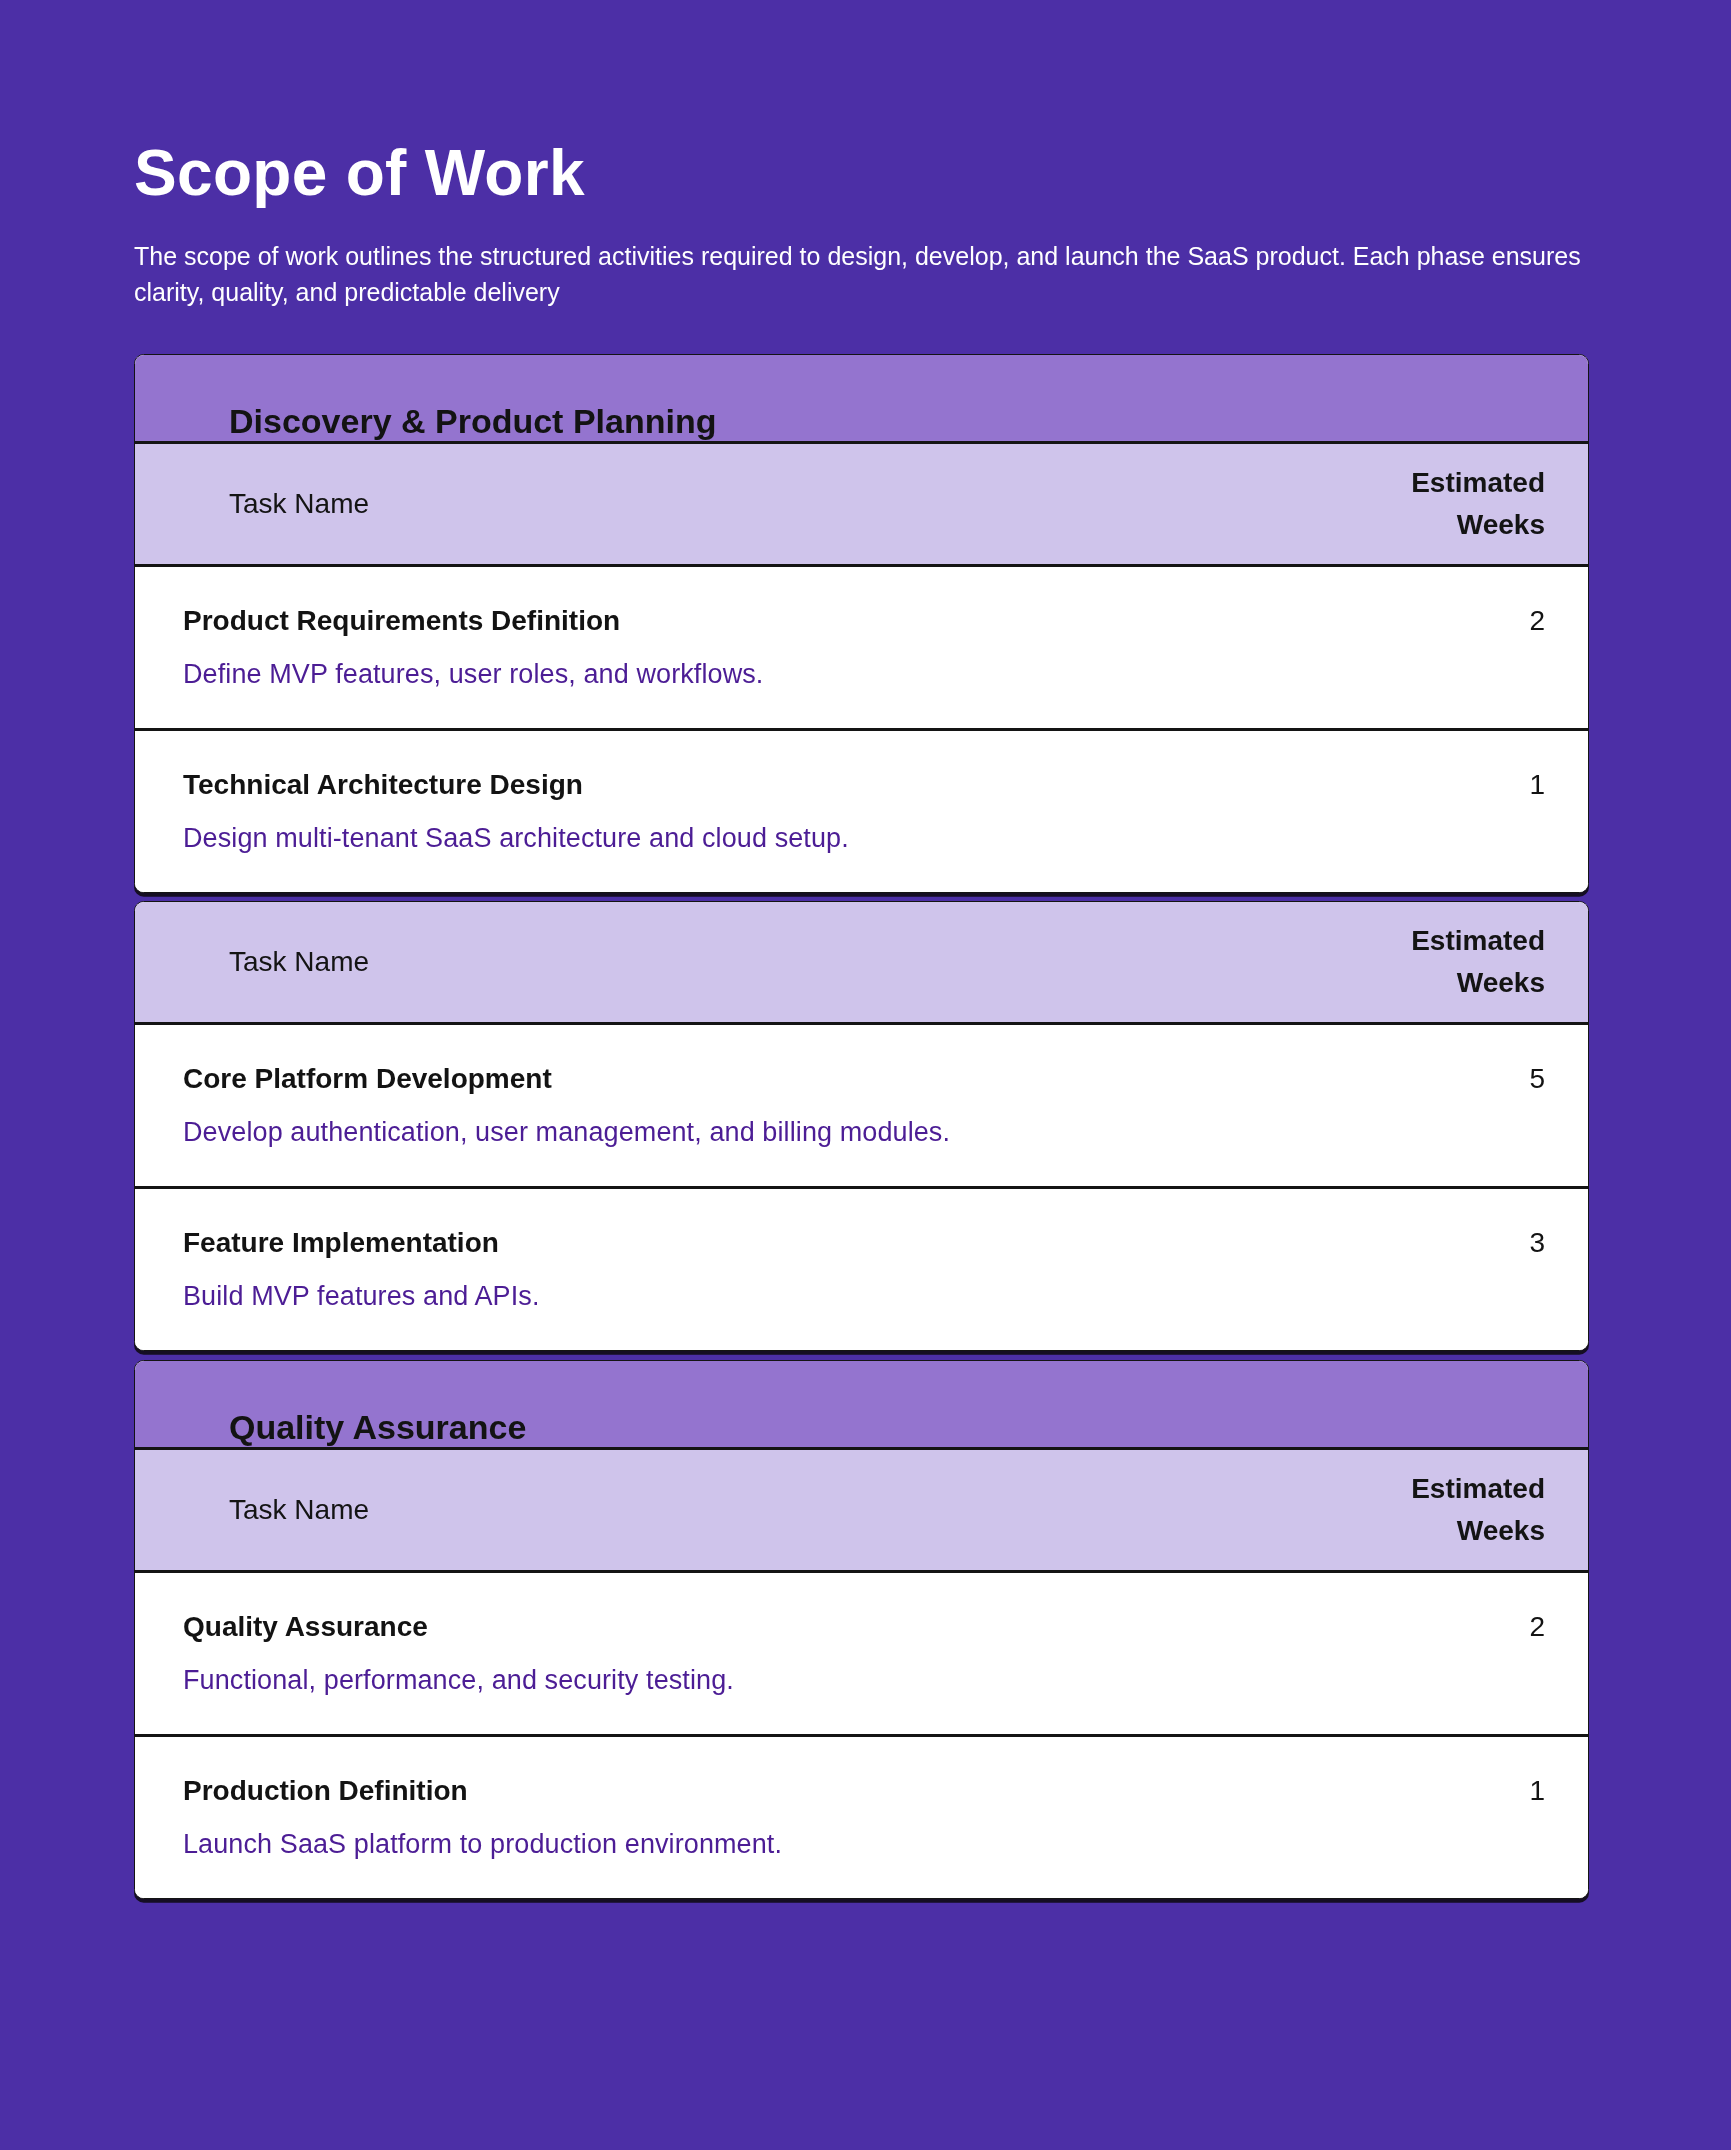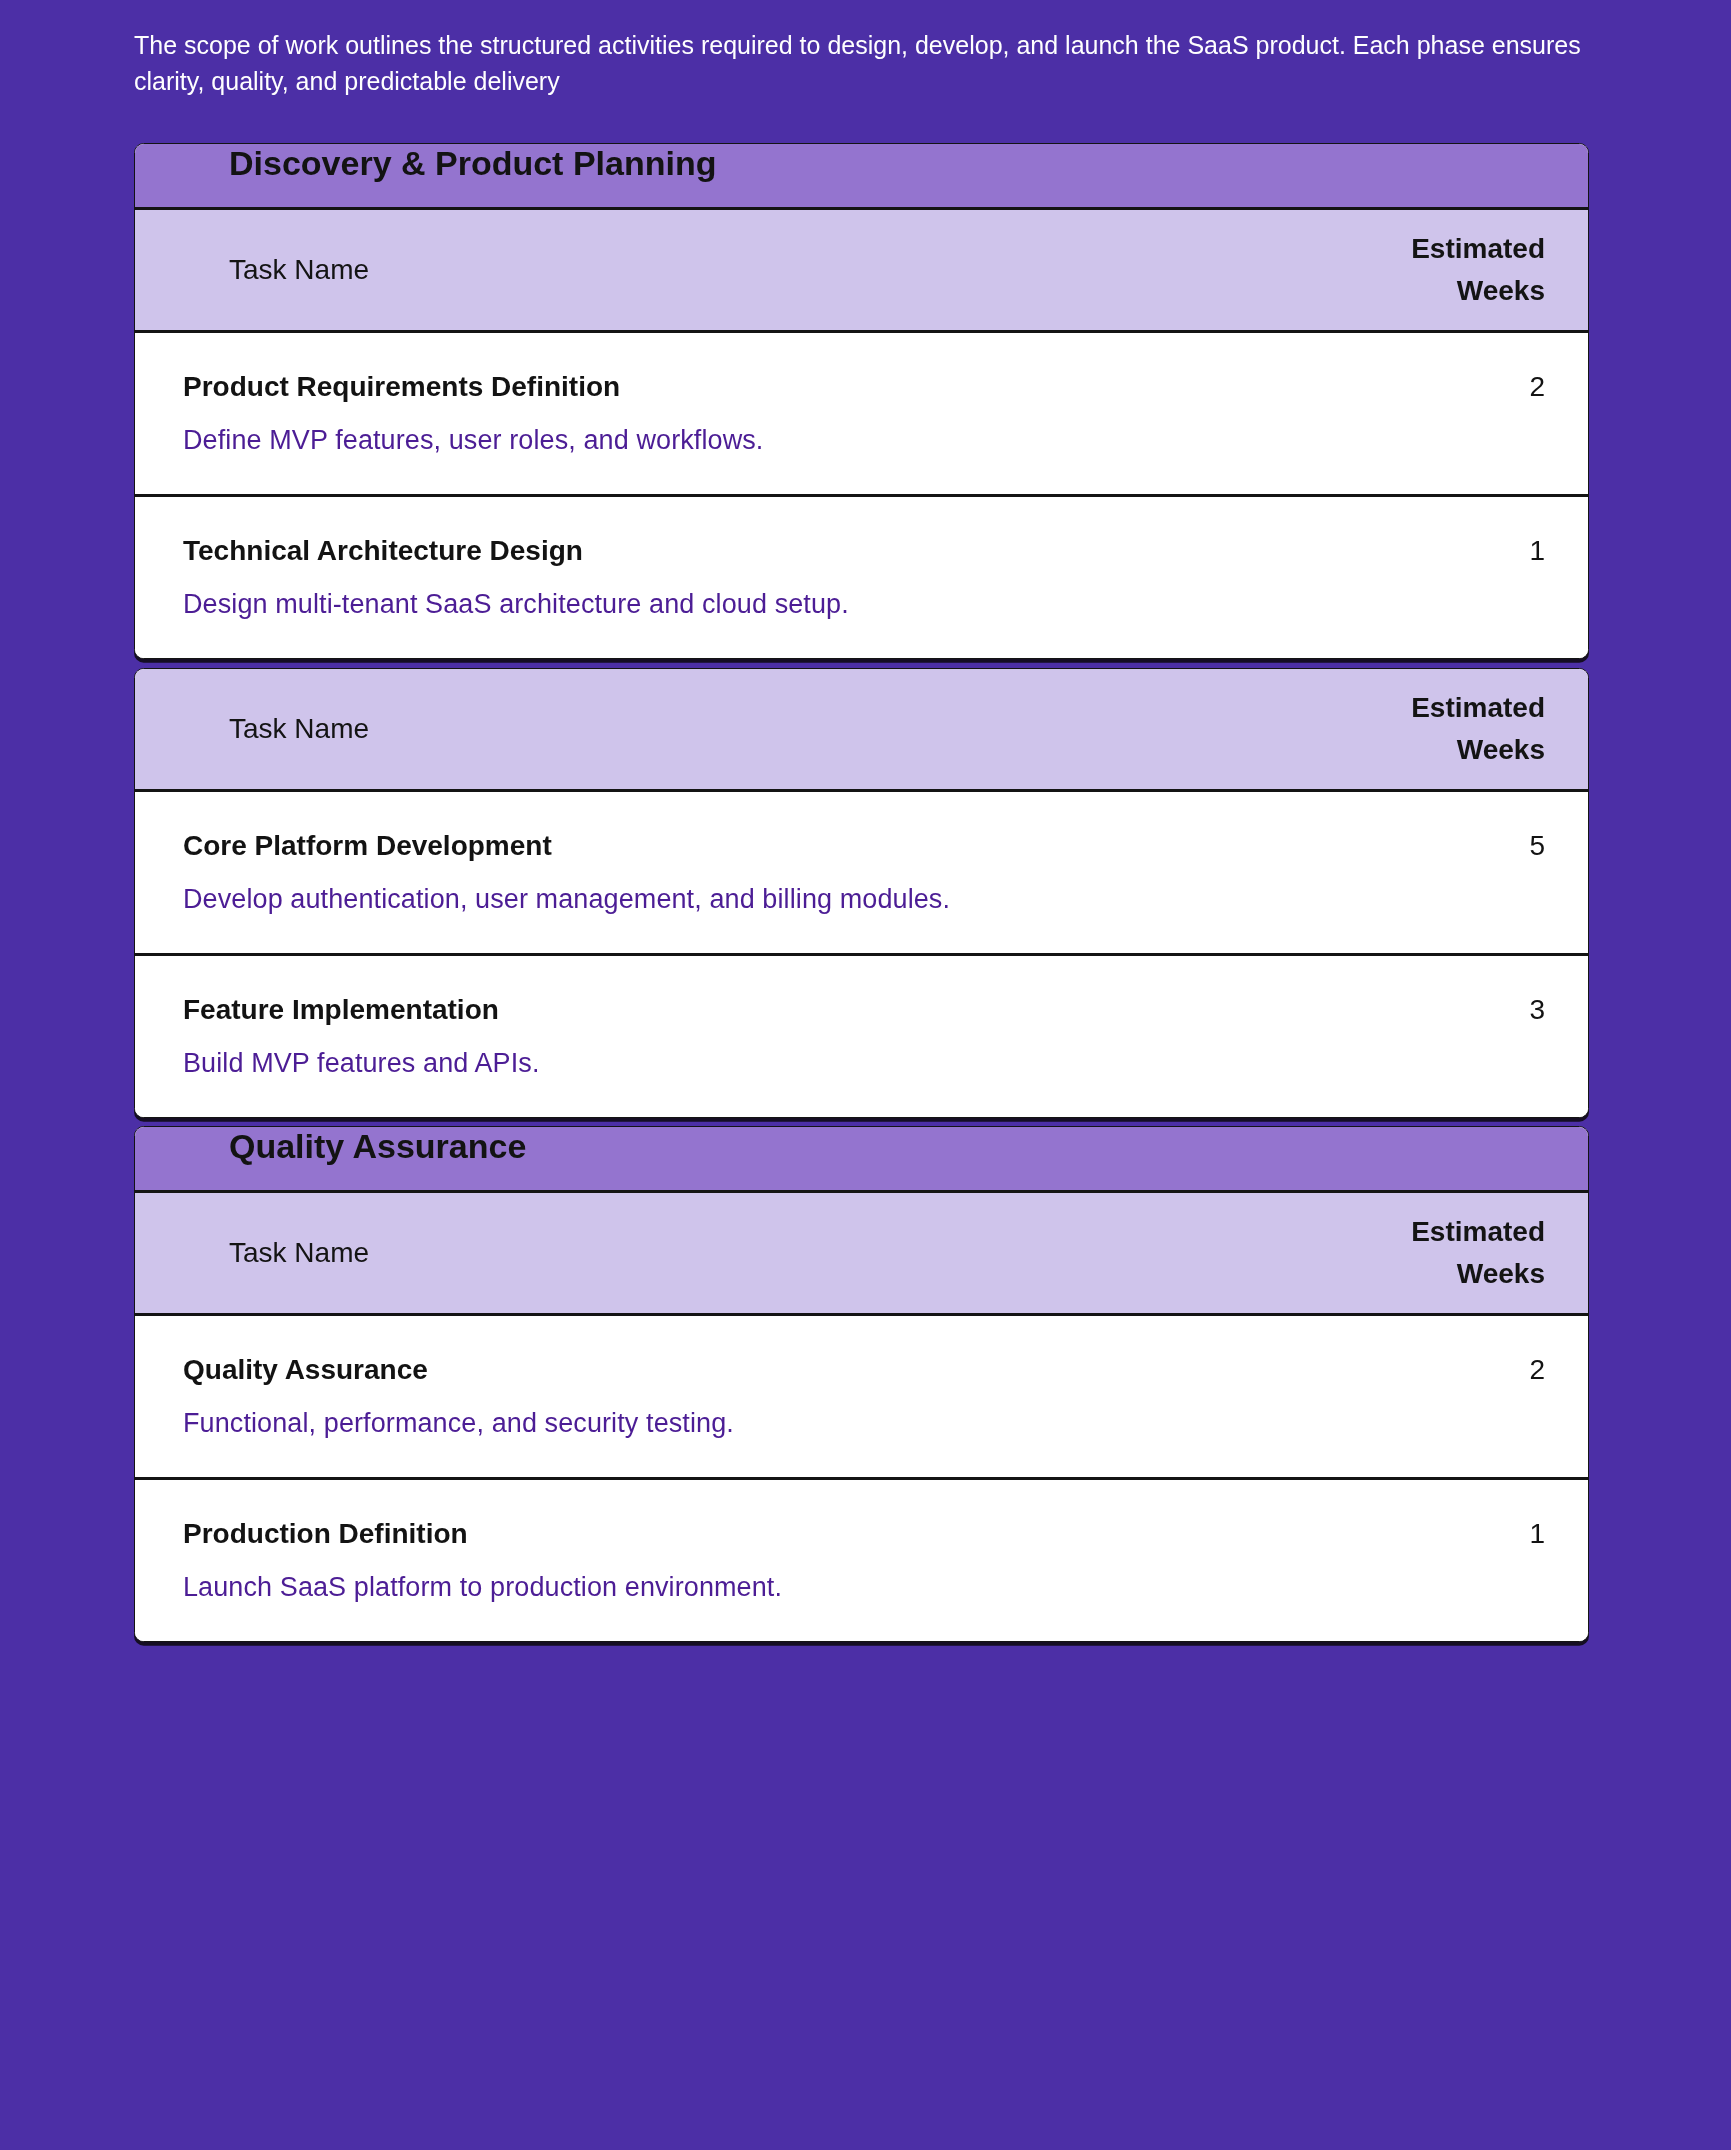--- a/index.html
+++ b/index.html
@@ -34,23 +34,23 @@
     border:1.8px solid #141414;
     border-radius:9.7px;
     overflow:hidden;
     background:#FFFFFF;
     box-shadow:0 3.7px 0 rgba(16,12,24,0.92);
     margin-bottom:8.5px;
   }
   .scope-table:last-child { margin-bottom:0; }
   .section-header {
     background:#9474CF;
-    height:66px;
+    height:89px;
     display:flex;
-    align-items:flex-start;
+    align-items:flex-end;
     padding-left:94px;
     border-bottom:3px solid #141414;
   }
   .section-title {
     font-size:34px;
     font-weight:700;
     color:#131313;
   }
   .col-header {
     background:#CFC4EB;
@@ -100,20 +100,21 @@
     font-weight:400;
     color:#4c1d95;
     letter-spacing:0.1px;
   }
 </style>
 </head>
 <body>
 
 <div class="content">
 
+  <h1 class="page-title">Scope of Work</h1>
   <p class="page-subtitle">The scope of work outlines the structured activities required to design, develop, and launch the SaaS product. Each phase ensures clarity, quality, and predictable delivery</p>
 
   <div class="scope-table">
     <div class="section-header">
       <span class="section-title">Discovery &amp; Product Planning</span>
     </div>
     <div class="col-header">
       <span class="task-col">Task Name</span>
       <span class="weeks-col">Estimated Weeks</span>
     </div>

